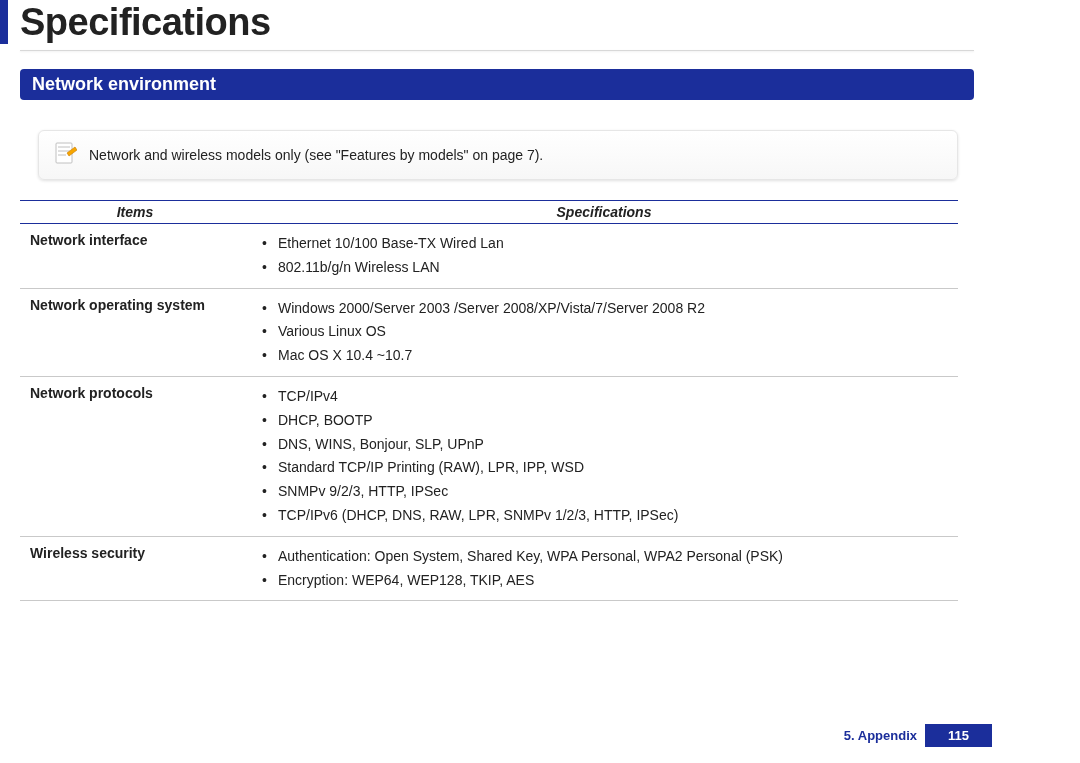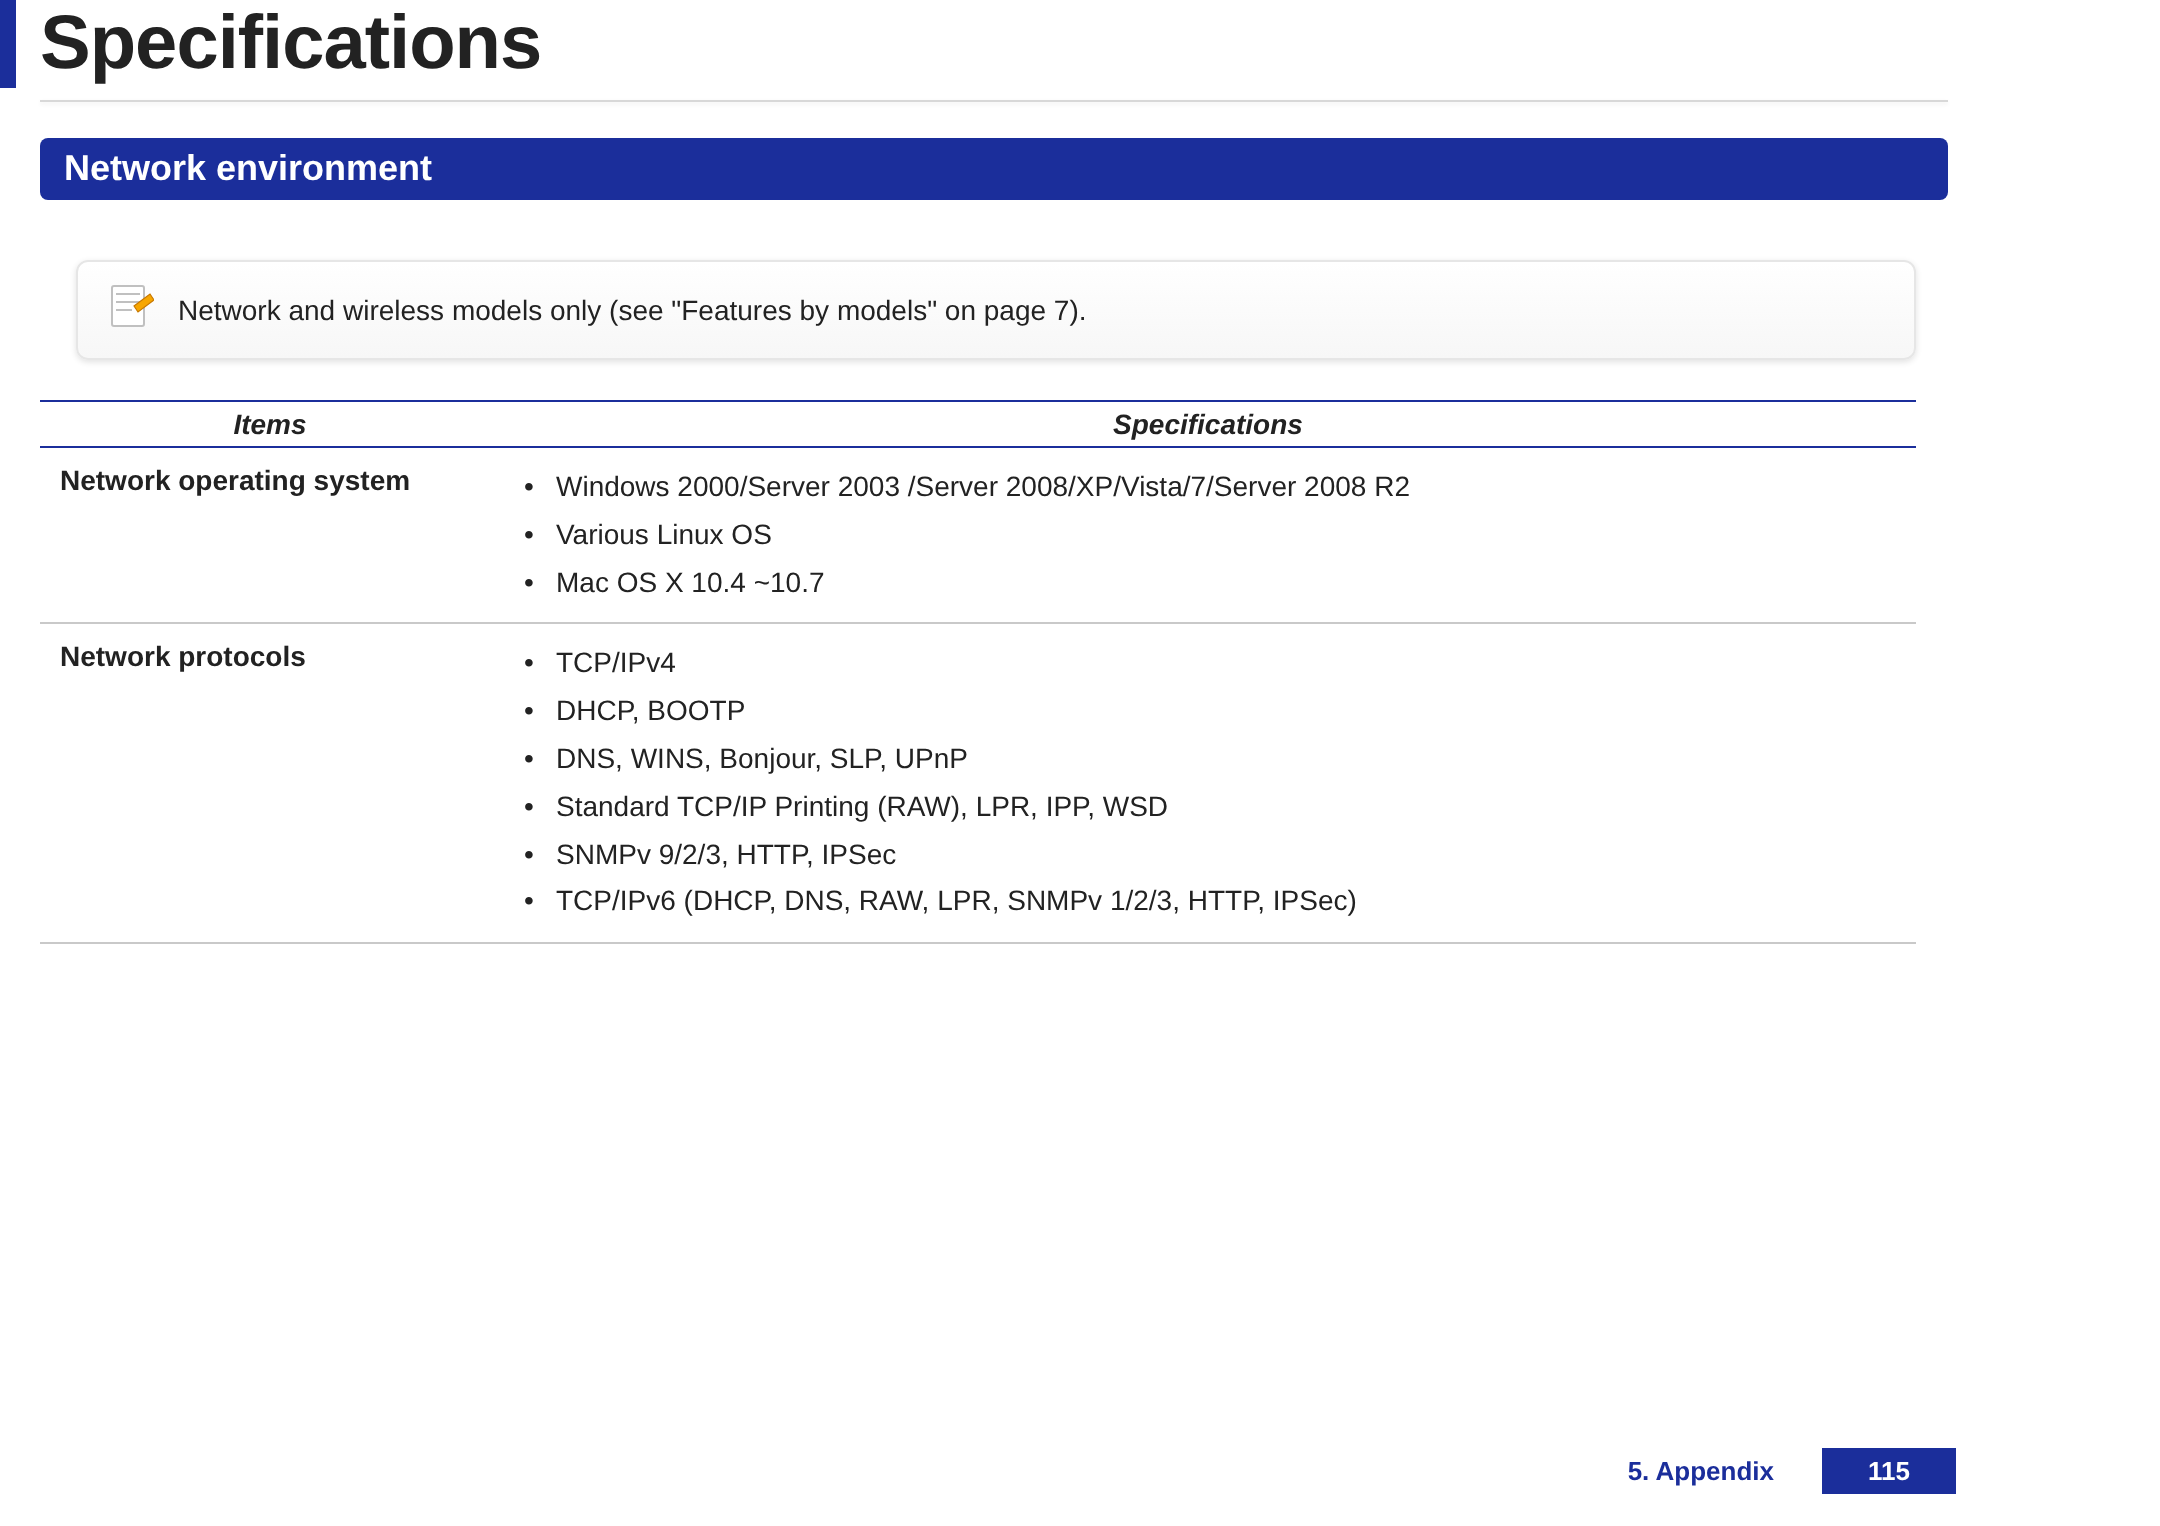--- a/index.html
+++ b/index.html
@@ -22,21 +22,21 @@
 
   table.spec { width: calc(100% - 36px); margin: 0 16px 0 20px; border-collapse: collapse; font-size:14px; }
   table.spec th { border-top:1px solid #1b2e9b; border-bottom:1px solid #1b2e9b; font-weight:700; font-style:italic; padding:3px 10px; text-align:center; background:#fff;}
   table.spec th:first-child { width: 230px; }
   table.spec td { border-bottom:1px solid #c9c9c9; padding:8px 10px 8px 10px; vertical-align:top; }
   table.spec td.item { font-weight:700; }
   ul.spec-list { list-style: none; margin:0; padding:0; }
   ul.spec-list li { position:relative; padding-left:18px; line-height:1.7; }
   ul.spec-list li::before { content:"•"; position:absolute; left:2px; top:0; }
 
-  .footer { position:absolute; bottom:16px; right:18px; display:flex; align-items:center;gap:16px; }
+  .footer { position:absolute; bottom:16px; right:4px; display:flex; align-items:center; }
   .footer .chapter { color:#1b2e9b; font-weight:700; font-size:13px; margin-right:8px; }
   .footer .pno { background:#1b2e9b; color:#fff; font-weight:700; font-size:13px; padding:4px 23px; }
 </style>
 </head>
 <body>
 
 <div class="page">
 
   <div class="title-wrap">
     <div class="title-bar"></div>
@@ -60,20 +60,29 @@
 
   <table class="spec">
     <thead>
       <tr>
         <th>Items</th>
         <th>Specifications</th>
       </tr>
     </thead>
     <tbody>
       <tr>
+        <td class="item">Network interface</td>
+        <td>
+          <ul class="spec-list">
+            <li>Ethernet 10/100 Base-TX Wired Lan</li>
+            <li>802.11b/g/n Wireless LAN</li>
+          </ul>
+        </td>
+      </tr>
+      <tr>
         <td class="item">Network operating system</td>
         <td>
           <ul class="spec-list">
             <li>Windows 2000/Server 2003 /Server 2008/XP/Vista/7/Server 2008 R2</li>
             <li>Various Linux OS</li>
             <li>Mac OS X 10.4 ~10.7</li>
           </ul>
         </td>
       </tr>
       <tr>
@@ -82,20 +91,29 @@
           <ul class="spec-list">
             <li>TCP/IPv4</li>
             <li>DHCP, BOOTP</li>
             <li>DNS, WINS, Bonjour, SLP, UPnP</li>
             <li>Standard TCP/IP Printing (RAW), LPR, IPP, WSD</li>
             <li>SNMPv 9/2/3, HTTP, IPSec</li>
             <li>TCP/IPv6 (DHCP, DNS, RAW, LPR, SNMPv 1/2/3, HTTP, IPSec)</li>
           </ul>
         </td>
       </tr>
+      <tr>
+        <td class="item">Wireless security</td>
+        <td>
+          <ul class="spec-list">
+            <li>Authentication: Open System, Shared Key, WPA Personal, WPA2 Personal (PSK)</li>
+            <li>Encryption: WEP64, WEP128, TKIP, AES</li>
+          </ul>
+        </td>
+      </tr>
     </tbody>
   </table>
 
   <div class="footer">
     <span class="chapter">5.  Appendix</span>
     <span class="pno">115</span>
   </div>
 
 </div>
 

